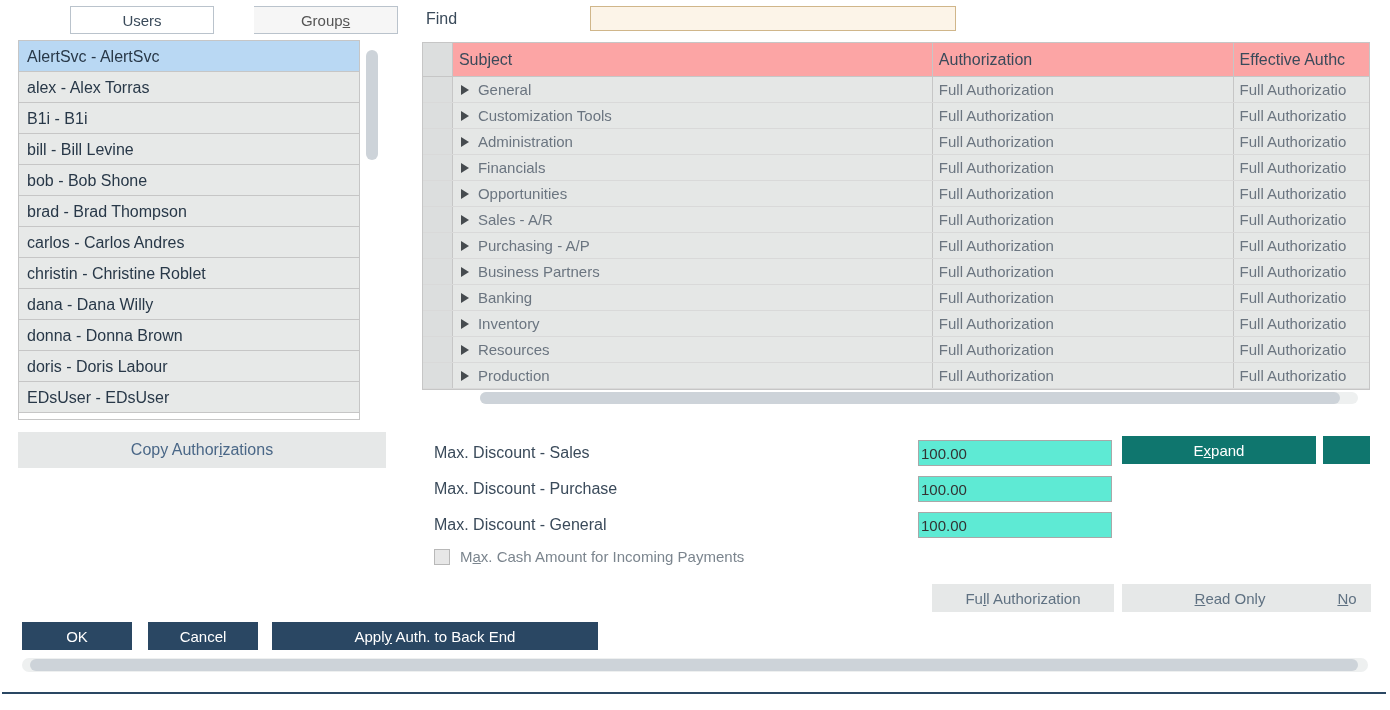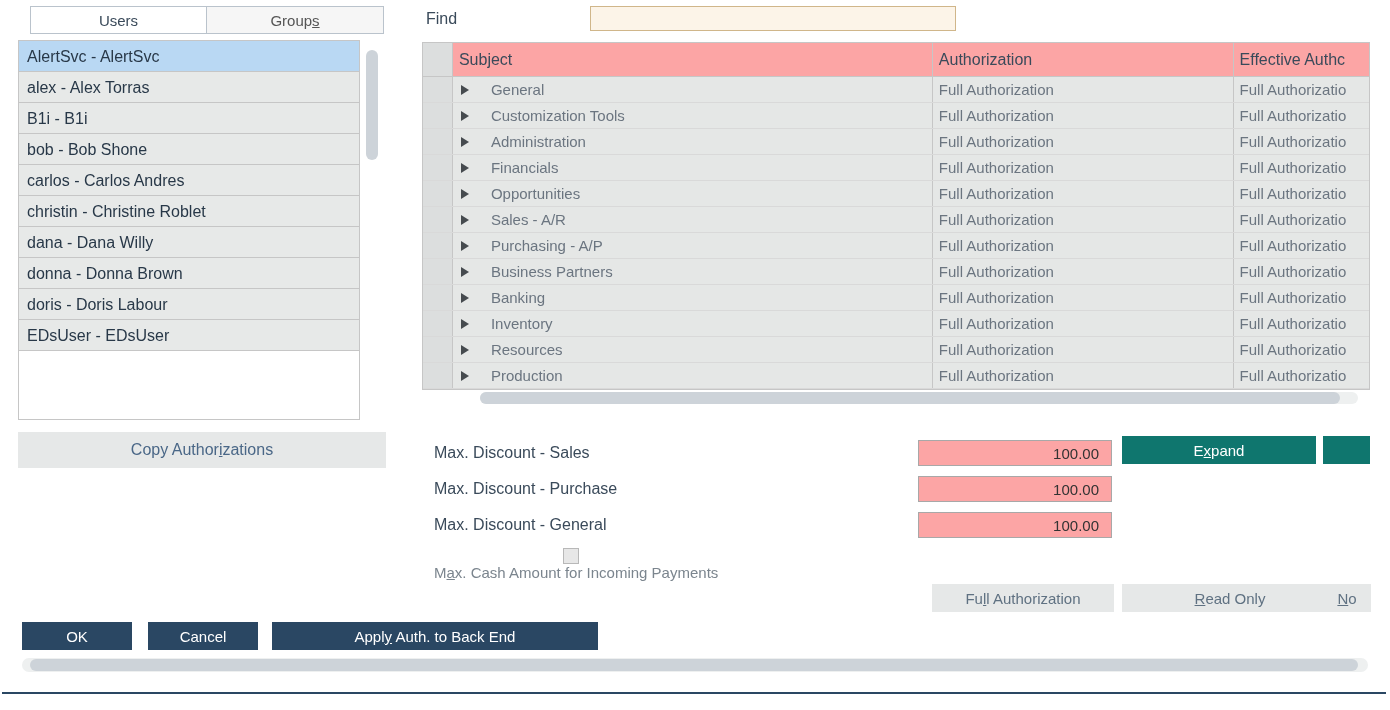--- a/index.html
+++ b/index.html
@@ -17,27 +17,28 @@
     height: 710px;
     background: #fff;
   }
   
   .tabs {
     position: absolute;
     top: 6px; left: 30px;
     display: flex;
   }
   .tab {
-    width: 177px; height: 28px;
+    width: 144px; height: 28px;
     border: 1px solid #bac3cc;
     display: flex; align-items: center; justify-content: center;
     background: #fff;
     color: #3a4a5a;
     font-size: 15px;
     cursor: pointer;
+    margin-left: 40px;
   }
   .tab + .tab { border-left: none; }
   .tab.inactive { background: #f6f6f6; color: #555; }
   .tab .ul { text-decoration: underline; }
 
   .user-list {
     position: absolute;
     top: 40px; left: 18px;
     width: 342px; height: 380px;
     border: 1px solid #c6c6c6;
@@ -105,21 +106,21 @@
     height: 26px;
   }
   .perm-head { height: 34px; background: #fca5a5; border-bottom: 1px solid #c6c6c6; }
   .perm-row { background: #e5e7e6; border-bottom: 1px solid #d9d9d9; }
   .cell { padding: 4px 6px; display: flex; align-items: center; overflow: hidden; white-space: nowrap; }
   .c-handle { width: 30px; border-right: 1px solid #c6c6c6; background:#dcdede; }
   .c-subject { width: 482px; border-right: 1px solid #c6c6c6; }
   .c-auth    { width: 302px; border-right: 1px solid #c6c6c6; }
   .c-eff     { width: 136px; }
   .perm-head .cell { font-size: 16px; color: #3a4a5a; font-weight: normal; }
-  .perm-row .c-subject { color: #6b7580; font-size: 15px; gap: 13px; }
+  .perm-row .c-subject { color: #6b7580; font-size: 15px; }
   .perm-row .c-auth, .perm-row .c-eff { color: #6b7580; font-size: 15px; }
   .tri {
     display: inline-block; width: 0; height: 0;
     border-top: 5px solid transparent;
     border-bottom: 5px solid transparent;
     border-left: 8px solid #464b4f;
     margin-right: 9px;
     margin-left: 2px;
     vertical-align: middle;
   }
@@ -135,30 +136,30 @@
     position: absolute; left: 0; top: 0;
     width: 860px; height: 12px;
     background: #cdd3d9;
     border-radius: 6px;
   }
 
   
   .discount-label { position: absolute; left: 434px; font-size: 16px; color: #3a4a5a; text-align: center; }
   .discount-val {
     position: absolute; width: 194px; height: 26px; left: 918px;
-    border: 1px solid #a8a8a8; background: #fca5a5; text-align: right;
+    border: 1px solid #a8a8a8; background: #5eead4; 
     padding-right: 12px; font-size: 15px; color: #333;
   }
   .d1l { top: 444px; } .d1v { top: 440px; }
   .d2l { top: 480px; } .d2v { top: 476px; }
   .d3l { top: 516px; } .d3v { top: 512px; }
 
   .cash-row {
     position: absolute; top: 548px; left: 434px;
-    display: flex; align-items: center; color: #7b858e; font-size: 15px; flex-direction: column;
+    display: flex; align-items: center; color: #7b858e; font-size: 15px;
   }
   .cash-row .cb {
     width: 16px; height: 16px; border: 1px solid #b8b8b8; background: #e7e7e7;
     margin-right: 10px;
   }
   .cash-row .ul { text-decoration: underline; }
 
   
   .dark-btn {
     position: absolute; height: 28px;
@@ -226,21 +227,23 @@
   </div>
   <div class="tab inactive">
     <span><span>Group</span><span class="ul">s</span></span>
   </div>
 </div>
 
 <div class="user-list">
   <div class="user-row selected"><span>AlertSvc - AlertSvc</span></div>
   <div class="user-row"><span>alex - Alex Torras</span></div>
   <div class="user-row"><span>B1i - B1i</span></div>
+  <div class="user-row"><span>bill - Bill Levine</span></div>
   <div class="user-row"><span>bob - Bob Shone</span></div>
+  <div class="user-row"><span>brad - Brad Thompson</span></div>
   <div class="user-row"><span>carlos - Carlos Andres</span></div>
   <div class="user-row"><span>christin - Christine Roblet</span></div>
   <div class="user-row"><span>dana - Dana Willy</span></div>
   <div class="user-row"><span>donna - Donna Brown</span></div>
   <div class="user-row"><span>doris - Doris Labour</span></div>
   <div class="user-row"><span>EDsUser - EDsUser</span></div>
 </div>
 <div class="user-scroll"></div>
 
 <button class="copy-auth-btn">

